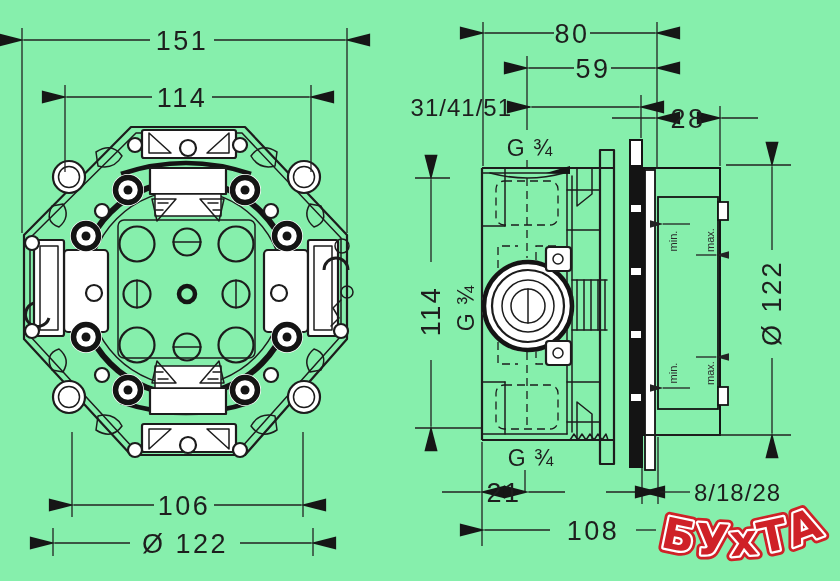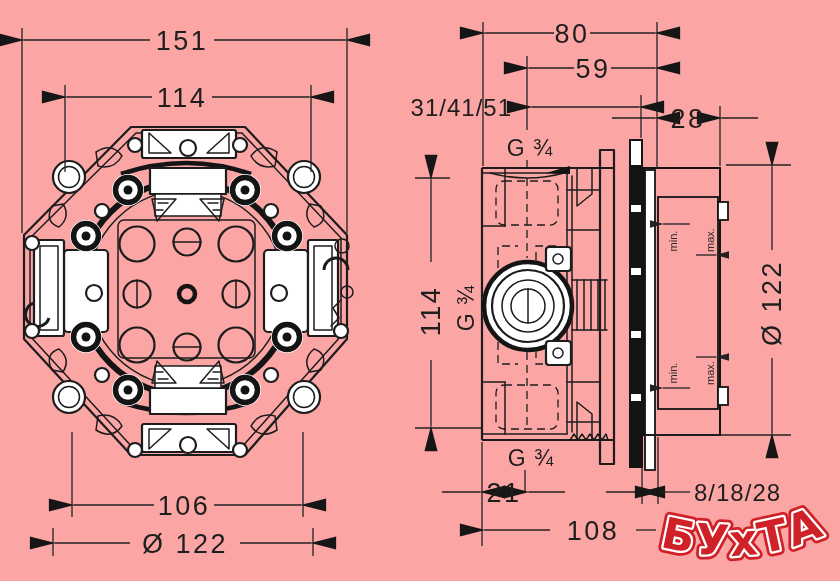--- a/index.html
+++ b/index.html
@@ -1,16 +1,16 @@
 <!DOCTYPE html>
 <html><head>
 <meta charset="utf-8">
 <style>
   html,body{margin:0;padding:0;background:#ffffff;width:840px;height:581px;overflow:hidden;}
-  .stage{position:relative;width:840px;height:581px;background:#fca5a5;font-family:"Liberation Sans",sans-serif;}
+  .stage{position:relative;width:840px;height:581px;background:#86efac;font-family:"Liberation Sans",sans-serif;}
   svg{position:absolute;left:0;top:0;}
   .ln{stroke:#1c1c1c;stroke-width:1.5;fill:none;stroke-linecap:round;stroke-linejoin:round;}
   .ln2{stroke:#1c1c1c;stroke-width:2.2;fill:none;stroke-linejoin:round;}
   .ln3{stroke:#1c1c1c;stroke-width:3;fill:none;}
   .thick{stroke:#141414;stroke-width:6;fill:none;}
   .thick2{stroke:#141414;stroke-width:4.5;fill:none;}
   .wfill{fill:#ffffff;}
   .dim{stroke:#222222;stroke-width:1.3;fill:none;}
   .dash{stroke:#1c1c1c;stroke-width:1.3;fill:none;stroke-dasharray:8 5;}
   .dimtxt{font-family:"Liberation Sans",sans-serif;font-size:27px;letter-spacing:2.5px;fill:#1e1e1e;}

